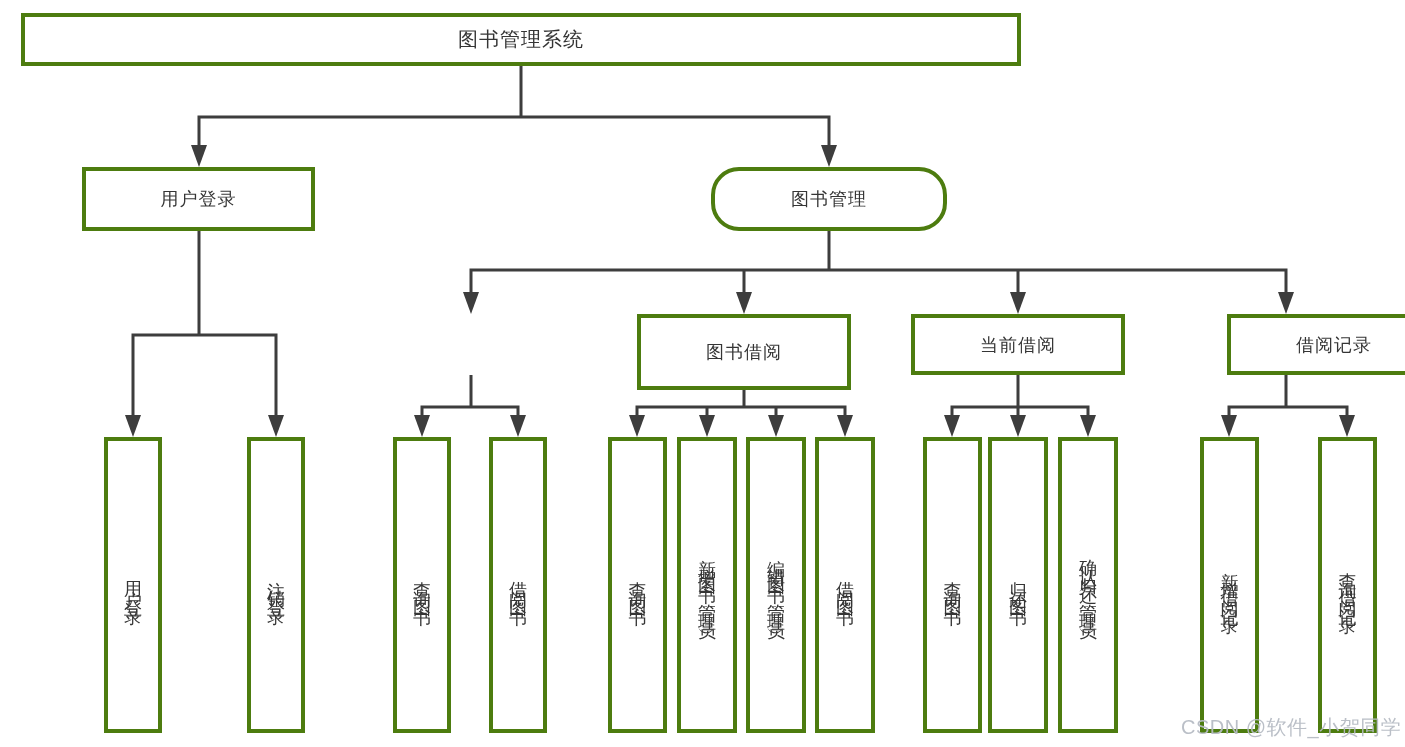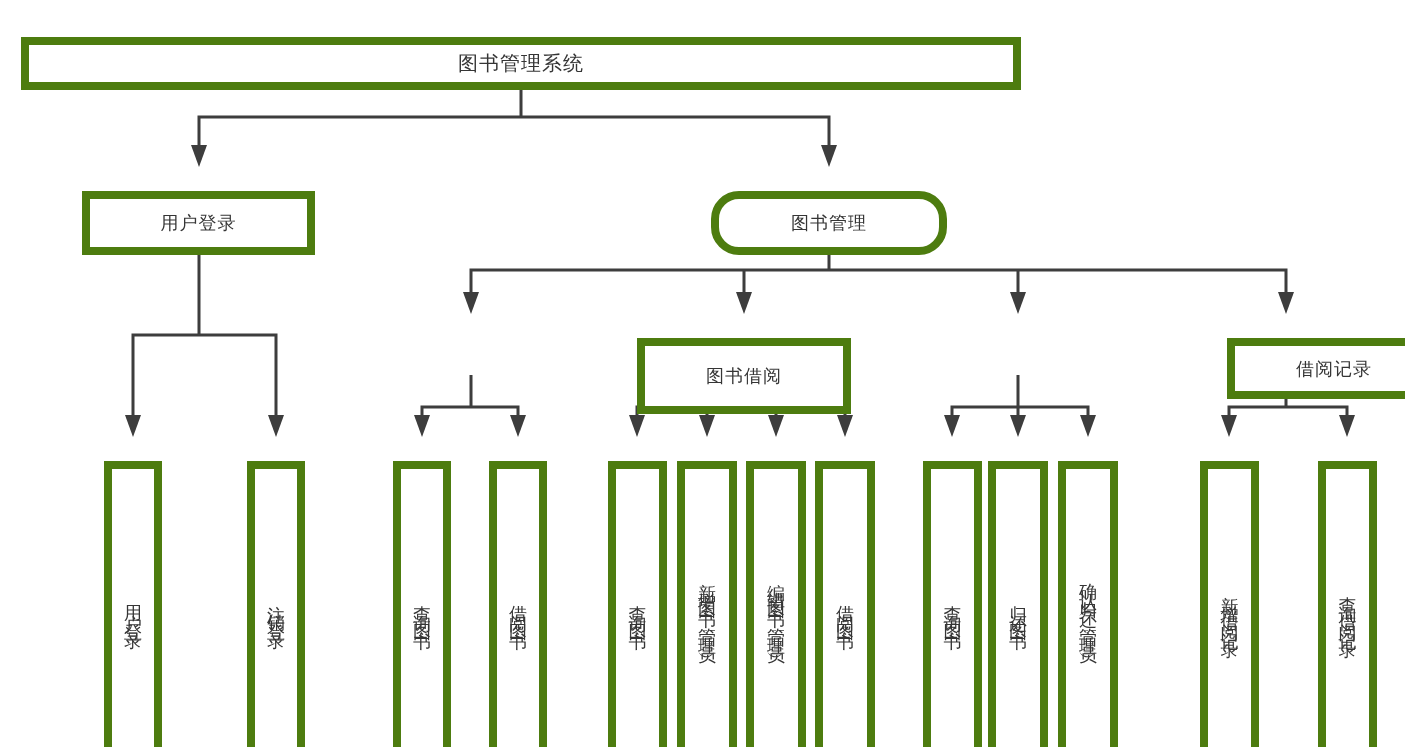--- a/index.html
+++ b/index.html
@@ -12,27 +12,26 @@
     background: #ffffff;
   }
   #connectors {
     position: absolute;
     left: 0; top: 0;
     width: 1405px; height: 747px;
   }
   .box {
     position: absolute;
     background: #ffffff;
-    border: 8px solid #4d7c0f;
+    border: 4px solid #4d7c0f;
     display: flex;
     align-items: center;
     justify-content: center;
     color: #353535;
     text-align: center;
-    margin-top: 24px;
   }
   .root-label { font-size: 20px; letter-spacing: 1px; }
   .h-label  { font-size: 18px; letter-spacing: 1px; }
   .leaf .vtext {
     writing-mode: vertical-rl;
     text-orientation: mixed;
     font-size: 18px;
     letter-spacing: 9px;
     line-height: 1;
     color: #353535;
@@ -100,20 +99,23 @@
   <div class="box" style="left:82px; top:167px; width:233px; height:64px;">
     <span class="h-label">用户登录</span>
   </div>
   <div class="box" style="left:711px; top:167px; width:236px; height:64px;border-radius:28px;">
     <span class="h-label">图书管理</span>
   </div>
 
   <div class="box" style="left:637px; top:314px; width:214px; height:76px;">
     <span class="h-label">图书借阅</span>
   </div>
+  <div class="box" style="left:911px; top:314px; width:214px; height:61px;">
+    <span class="h-label">当前借阅</span>
+  </div>
   <div class="box" style="left:1227px; top:314px; width:214px; height:61px;">
     <span class="h-label">借阅记录</span>
   </div>
 
   <div class="box leaf" style="left:104px; top:437px; width:58px; height:296px;">
     <span class="vtext">用户登录</span>
   </div>
   <div class="box leaf" style="left:247px; top:437px; width:58px; height:296px;">
     <span class="vtext">注销登录</span>
   </div>
@@ -148,14 +150,15 @@
     <span class="vtext">确认归还（管理员）</span>
   </div>
 
   <div class="box leaf" style="left:1200px; top:437px; width:59px; height:296px;">
     <span class="vtext">新增借阅记录</span>
   </div>
   <div class="box leaf" style="left:1318px; top:437px; width:59px; height:296px;">
     <span class="vtext">查询借阅记录</span>
   </div>
 
+  <div id="watermark">CSDN @软件_小贺同学</div>
 
 </div>
 
 </body></html>

